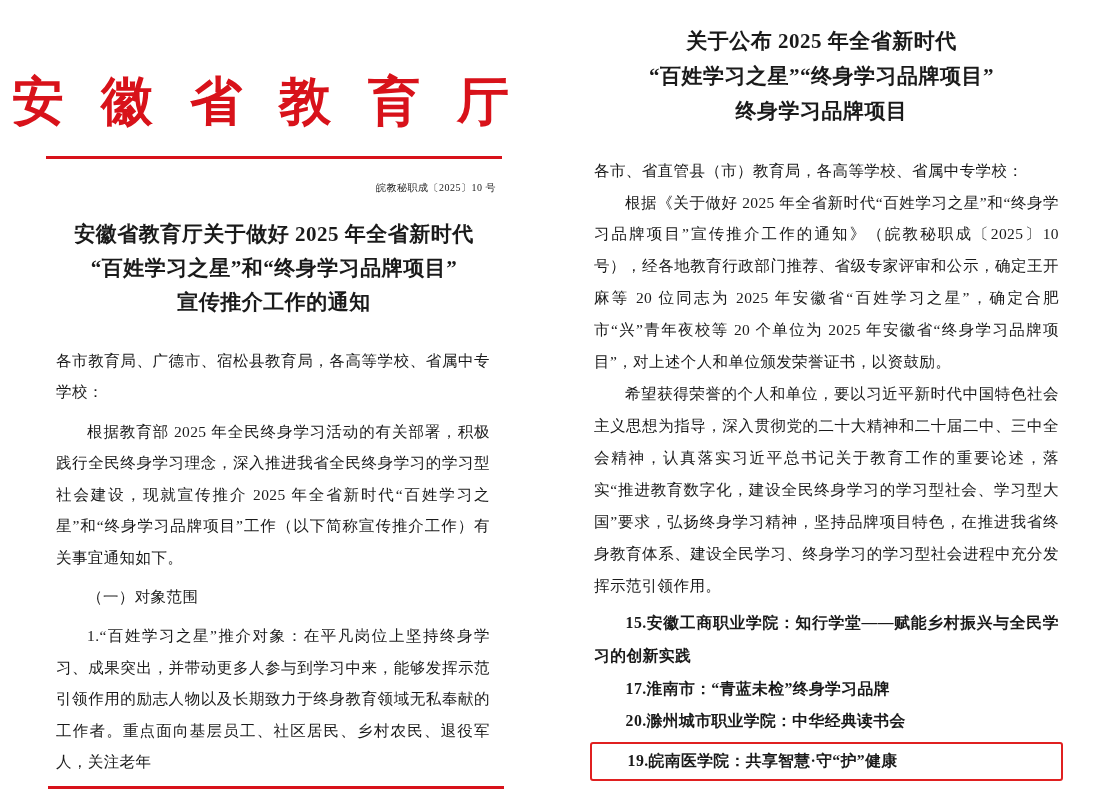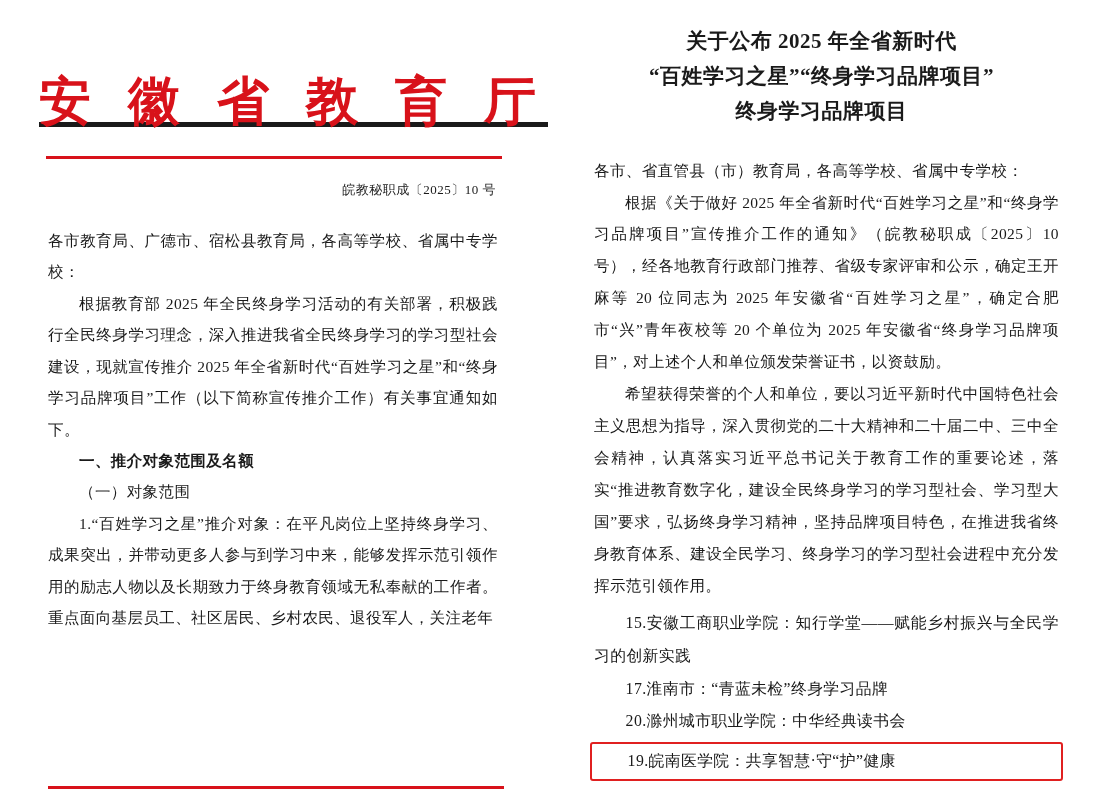--- a/index.html
+++ b/index.html
@@ -23,64 +23,63 @@
   }
   
   .doc-left {
     position: relative;
     width: 548px;
     height: 805px;
     box-sizing: border-box;
     padding: 0;
   }
   .letterhead {
-    text-align: right;
+    text-align: left;
     padding-top: 72px;
-    text-decoration: underline;
   }
   .letterhead-title {
     color: #d8121a;
     font-family: "Liberation Serif", "DejaVu Serif", serif;
     font-weight: bold;
     font-size: 52px;
     letter-spacing: 12px;
     text-indent: 12px;
     line-height: 1.15;
     white-space: nowrap;
   }
   .letterhead-rule {
     width: 456px;
     height: 3px;
     background: #d8121a;
     margin: 24px auto 0 auto;
   }
   .doc-number {
     text-align: right;
-    font-size: 13px;
+    font-size: 10px;
     color: #1a1a1a;
     margin: 22px 52px 0 0;
     letter-spacing: 0.5px;
   }
   .doc-title {
     text-align: center;
     font-weight: bold;
     font-size: 21px;
     line-height: 1.62;
     margin: 22px 46px 0 46px;
     letter-spacing: 0.5px;
   }
   .doc-title div { white-space: nowrap; }
   .body-left {
     margin: 26px 50px 0 48px;
     font-size: 15.5px;
     line-height: 2.03;
     text-align: justify;
     letter-spacing: 0.4px;
   }
-  .body-left p { margin: 0; }
+  .body-left p { margin: 8px; }
   .indent2 { text-indent: 2em; }
   .heading-line {
     text-indent: 2em;
     font-weight: bold;
   }
   .subheading-line {
     text-indent: 2em;
   }
   .bottom-rule {
     position: absolute;
@@ -109,21 +108,21 @@
   .r-title div { white-space: nowrap; }
   .body-right {
     margin: 26px 36px 0 46px;
     font-size: 15.5px;
     line-height: 2.06;
     text-align: justify;
     letter-spacing: 0.4px;
   }
   .body-right p { margin: 0; }
   .list-item {
-    font-weight: normal;
+    font-weight: bold;
     text-indent: 2em;
     font-size: 15.8px;
     line-height: 2.06;
     margin: 0;
   }
   .highlight-box {
     border: 2px solid #e02020;
     border-radius: 3px;
     padding: 1px 4px 2px 4px;
     margin: 4px -4px 3px -4px;
@@ -137,25 +136,29 @@
 
   <div class="doc-left">
 
     <div class="letterhead">
       <div class="letterhead-title">安 徽 省 教 育 厅</div>
       <div class="letterhead-rule"></div>
     </div>
 
     <div class="doc-number">皖教秘职成〔2025〕10 号</div>
 
+    <div class="doc-title">
+      <div>安徽省教育厅关于做好 2025 年全省新时代</div>
+      <div>“百姓学习之星”和“终身学习品牌项目”</div>
+      <div>宣传推介工作的通知</div>
+    </div>
 
     <div class="body-left">
       <p>各市教育局、广德市、宿松县教育局，各高等学校、省属中专学校：</p>
       <p class="indent2">根据教育部 2025 年全民终身学习活动的有关部署，积极践行全民终身学习理念，深入推进我省全民终身学习的学习型社会建设，现就宣传推介 2025 年全省新时代“百姓学习之星”和“终身学习品牌项目”工作（以下简称宣传推介工作）有关事宜通知如下。</p>
-      <p class="heading-line">一、推介对象范围及名额</p>
       <p class="subheading-line">（一）对象范围</p>
       <p class="indent2">1.“百姓学习之星”推介对象：在平凡岗位上坚持终身学习、成果突出，并带动更多人参与到学习中来，能够发挥示范引领作用的励志人物以及长期致力于终身教育领域无私奉献的工作者。重点面向基层员工、社区居民、乡村农民、退役军人，关注老年</p>
     </div>
 
     <div class="bottom-rule"></div>
   </div>
 
   <div class="doc-right">
 
     <div class="r-title">

